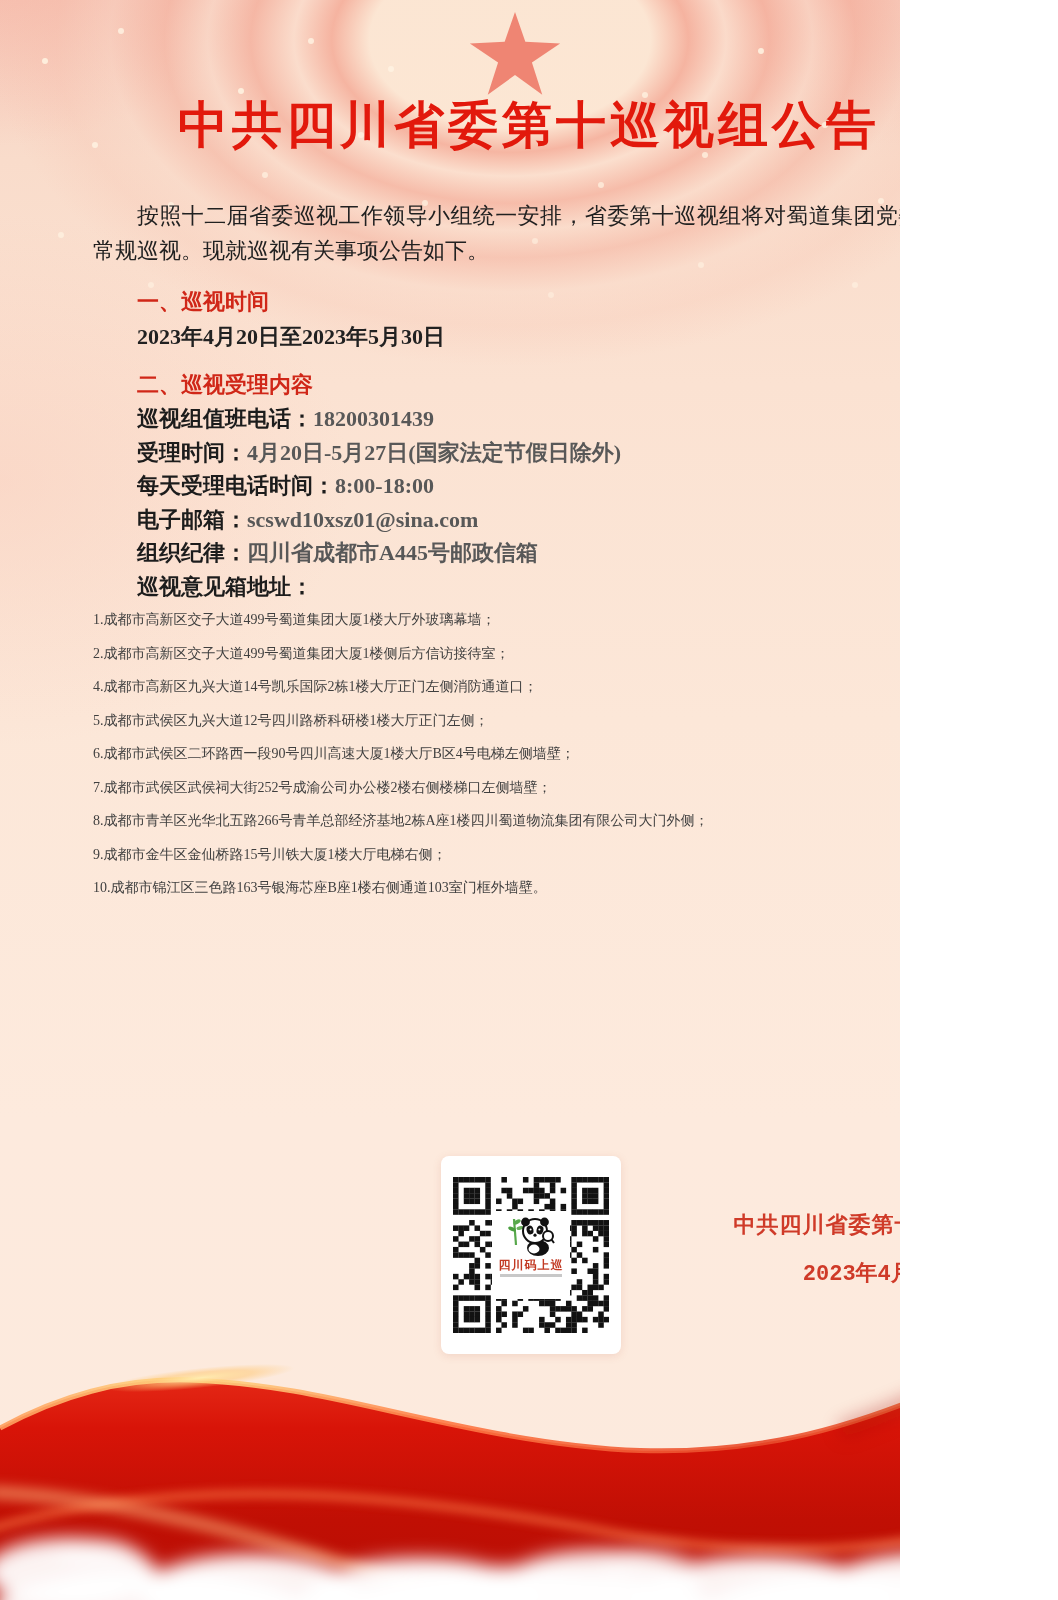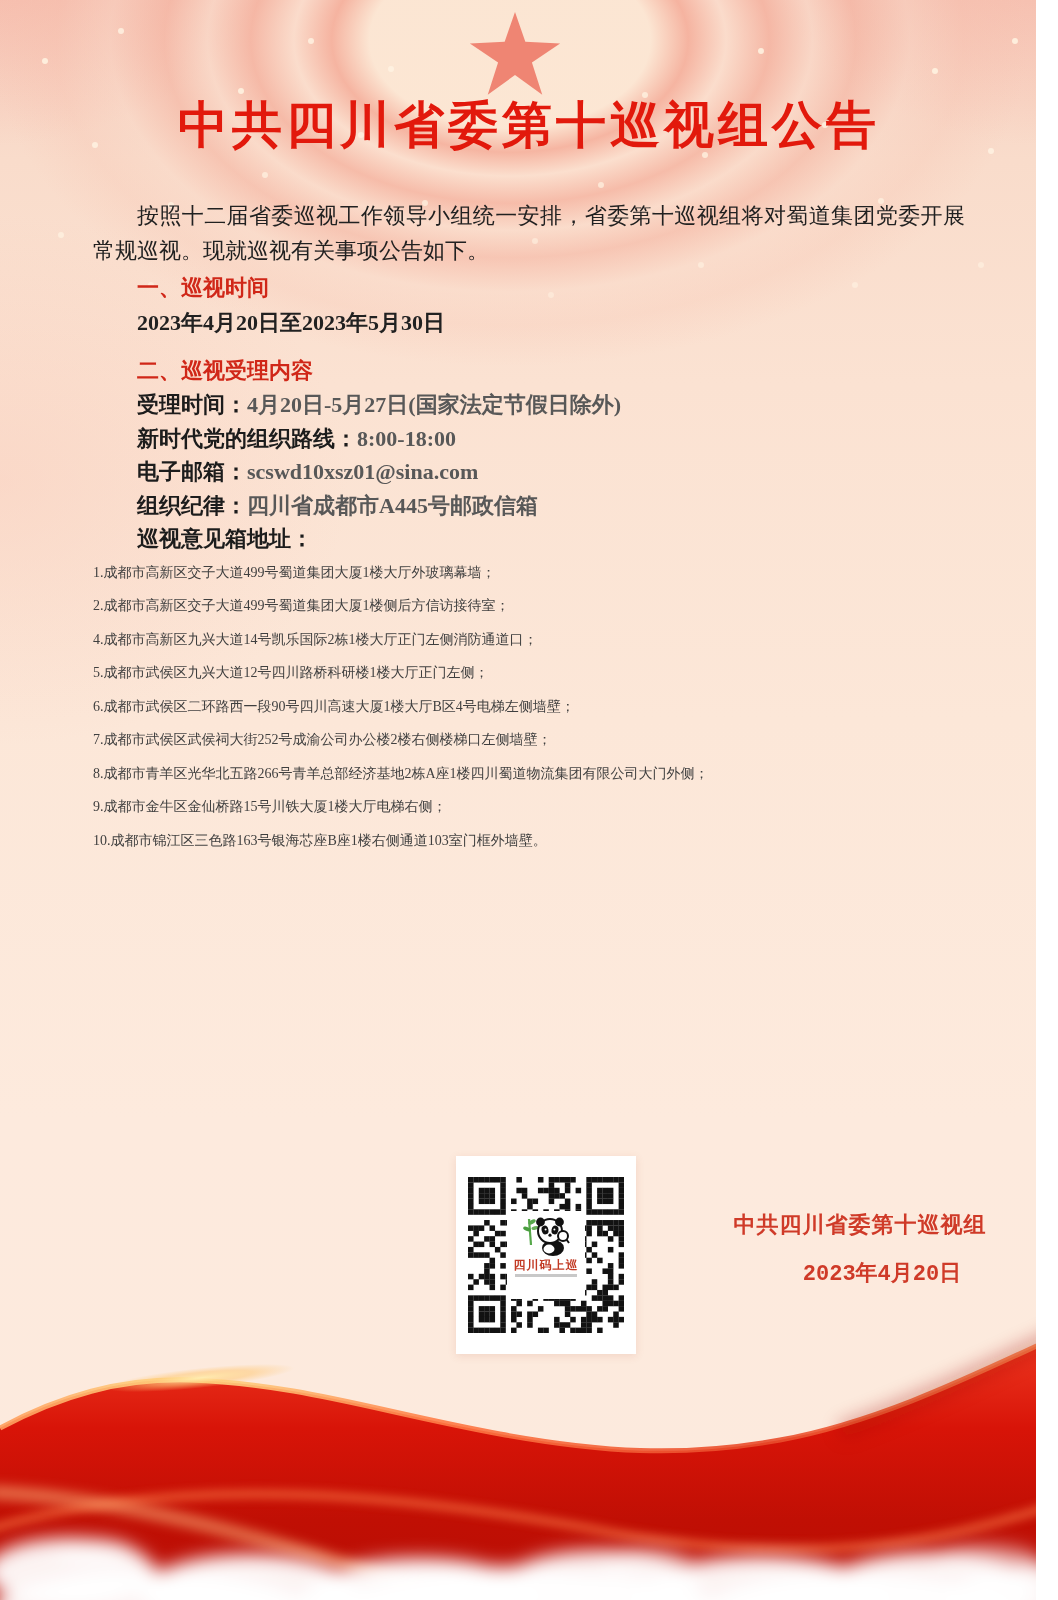--- a/index.html
+++ b/index.html
@@ -1,21 +1,21 @@
 <!DOCTYPE html>
 <html style="--title_red: #e2190c; --heading_red: #d02718; --signature_red: #cf3a28; --body_text: #212121; --value_gray: #585858; --address_text: #3f3f3f; --ribbon_red: #d6170b;"><head>
 <meta charset="utf-8">
 <style>
   html,body{margin:0;padding:0;}
   body{
     width:1058px;height:1600px;overflow:hidden;
     font-family:"Liberation Serif","DejaVu Serif",serif;
   }
   .poster{
-    position:relative;width:1036px;height:1600px;overflow:hidden;
+    position:relative;width:900px;height:1600px;overflow:hidden;
     background:
       radial-gradient(ellipse 420px 300px at -2% -4%, rgba(246,166,148,.55), rgba(246,166,148,0) 70%),
       radial-gradient(ellipse 420px 300px at 102% -4%, rgba(246,166,148,.5), rgba(246,166,148,0) 70%),
       radial-gradient(ellipse 500px 380px at 0% 30%, rgba(248,196,178,.35), rgba(248,196,178,0) 70%),
       linear-gradient(180deg,#f6cfc0 0%,#f9dccb 10%,#fbe2d2 24%,#fce7d8 45%,#fdeadd 70%,#fceadd 100%);
   }
   
   .dome{position:absolute;left:0;top:0;width:1058px;height:340px;pointer-events:none;}
   .dome-rings{
     position:absolute;left:-30px;top:-300px;width:1080px;height:680px;
@@ -53,39 +53,39 @@
   .content{position:absolute;left:93px;top:0;width:872px;color:var(--body_text,#212121);}
   .page-title{
     margin:92px 0 0;text-align:center;font-weight:bold;
     font-size:50px;line-height:66px;letter-spacing:4px;color:var(--title_red,#e2190c);
   }
   .intro{
     margin:40px 0 0;font-size:22px;line-height:35px;font-weight:normal;
     text-align:justify;text-indent:2em;
   }
   .sec-heading{
-    margin:2px 0 0 44px;font-size:22px;line-height:35px;font-weight:bold;
+    margin:16px 0 0 44px;font-size:22px;line-height:35px;font-weight:bold;
     color:var(--heading_red,#d02718);
   }
   .sec-heading.s2{margin-top:13px;}
   .sec-heading.s3{margin-top:8px;}
   .plain-line{margin:0 0 0 44px;font-size:22px;line-height:35px;font-weight:bold;}
   .para{
     margin:0;font-size:22px;line-height:35px;font-weight:bold;
     text-align:justify;text-indent:2em;
   }
   .contact-line{margin-left:44px;font-size:22px;line-height:33.5px;font-weight:bold;}
   .contact-line .lbl{color:#1c1c1c;}
   .contact-line .val{color:var(--value_gray,#585858);}
   .mailbox-heading{margin-left:44px;font-size:22px;line-height:33.5px;font-weight:bold;color:#1c1c1c;}
   .address-line{font-size:14px;line-height:33.5px;font-weight:normal;color:var(--address_text,#3f3f3f);}
   
   .qr-card{
-    position:absolute;left:456px;top:1156px;width:180px;height:198px;
-    background:#ffffff;border-radius:0;box-shadow:0 2px 8px rgba(180,90,70,.15);
+    position:absolute;left:441px;top:1156px;width:180px;height:198px;
+    background:#ffffff;border-radius:8px;box-shadow:0 2px 8px rgba(180,90,70,.15);
   }
   .qr-box{position:absolute;left:12px;top:21px;width:156px;height:156px;}
   .qr-logo{
     position:absolute;left:50%;top:50%;transform:translate(-50%,-50%);
     width:78px;height:88px;background:#ffffff;border-radius:4px;
     display:flex;flex-direction:column;align-items:center;justify-content:flex-start;
     padding-top:4px;box-sizing:border-box;
   }
   .qr-label{
     font-size:12px;line-height:14px;font-weight:bold;color:#c23a24;
@@ -116,24 +116,27 @@
 
     <p class="intro">按照十二届省委巡视工作领导小组统一安排，省委第十巡视组将对蜀道集团党委开展常规巡视。现就巡视有关事项公告如下。</p>
 
     <div class="sec-heading s1">一、巡视时间</div>
     <div class="plain-line">2023年4月20日至2023年5月30日</div>
 
     <div class="sec-heading s2">二、巡视受理内容</div>
 
 
     <div class="contact-line">
+      <span class="lbl">巡视组值班电话：</span><span class="val">18200301439</span>
+    </div>
+    <div class="contact-line">
       <span class="lbl">受理时间：</span><span class="val">4月20日-5月27日(国家法定节假日除外)</span>
     </div>
     <div class="contact-line">
-      <span class="lbl">新时代党的组织路线：</span><span class="val">8:00-18:00</span>
+      <span class="lbl">每天受理电话时间：</span><span class="val">8:00-18:00</span>
     </div>
     <div class="contact-line">
       <span class="lbl">电子邮箱：</span><span class="val">scswd10xsz01@sina.com</span>
     </div>
     <div class="contact-line">
       <span class="lbl">组织纪律：</span><span class="val">四川省成都市A445号邮政信箱</span>
     </div>
 
     <div class="mailbox-heading">巡视意见箱地址：</div>
 

